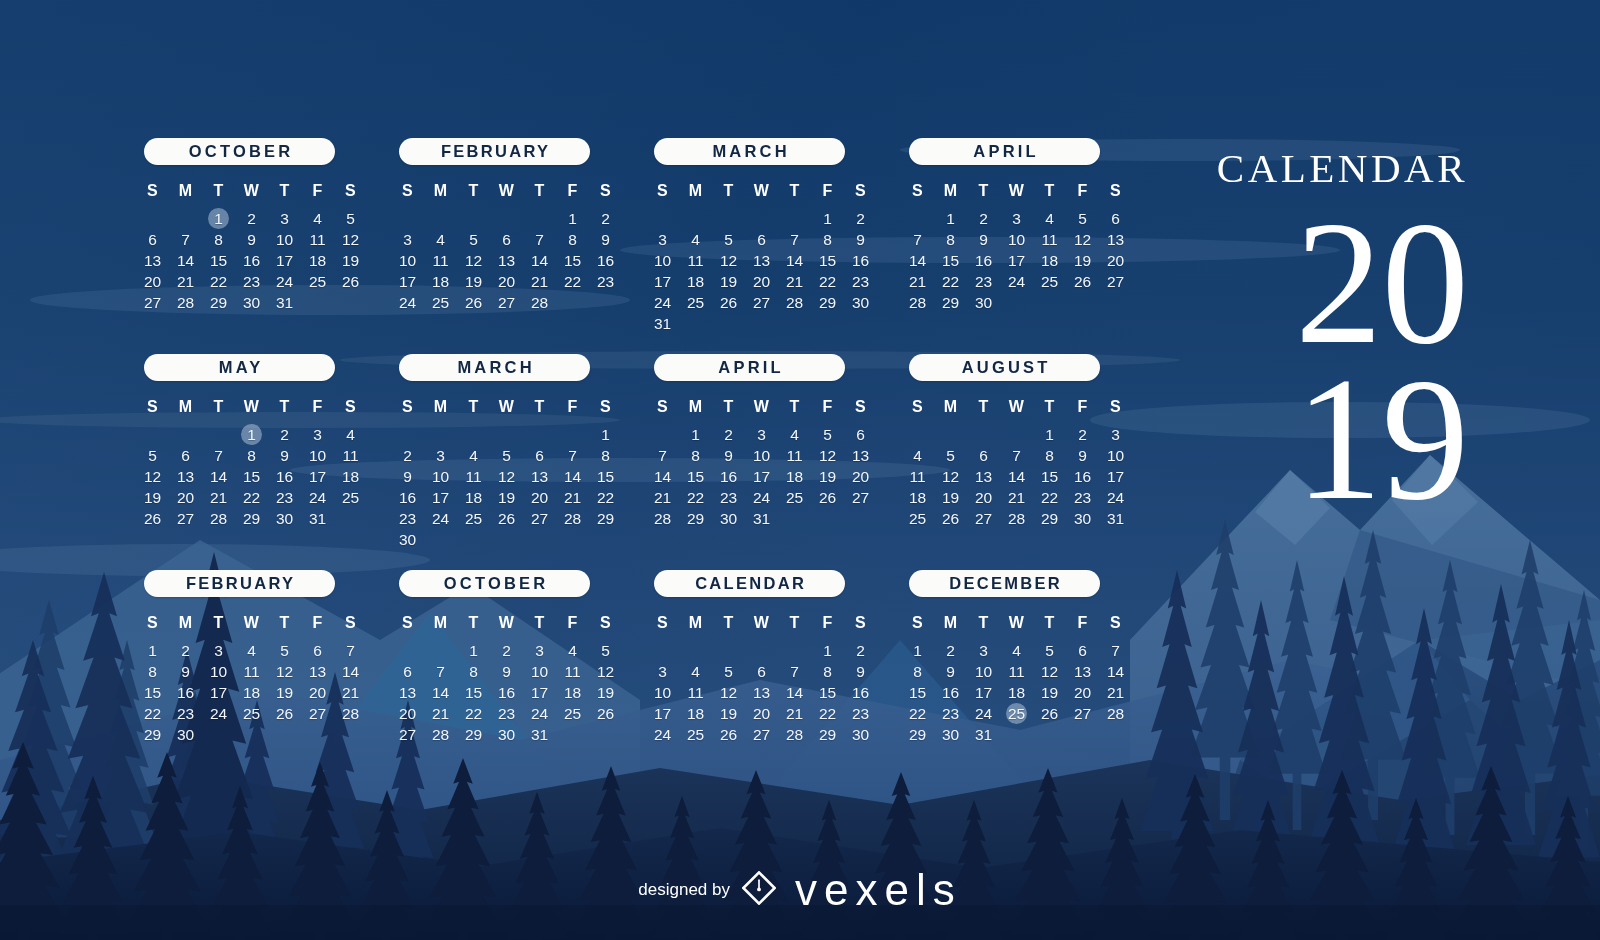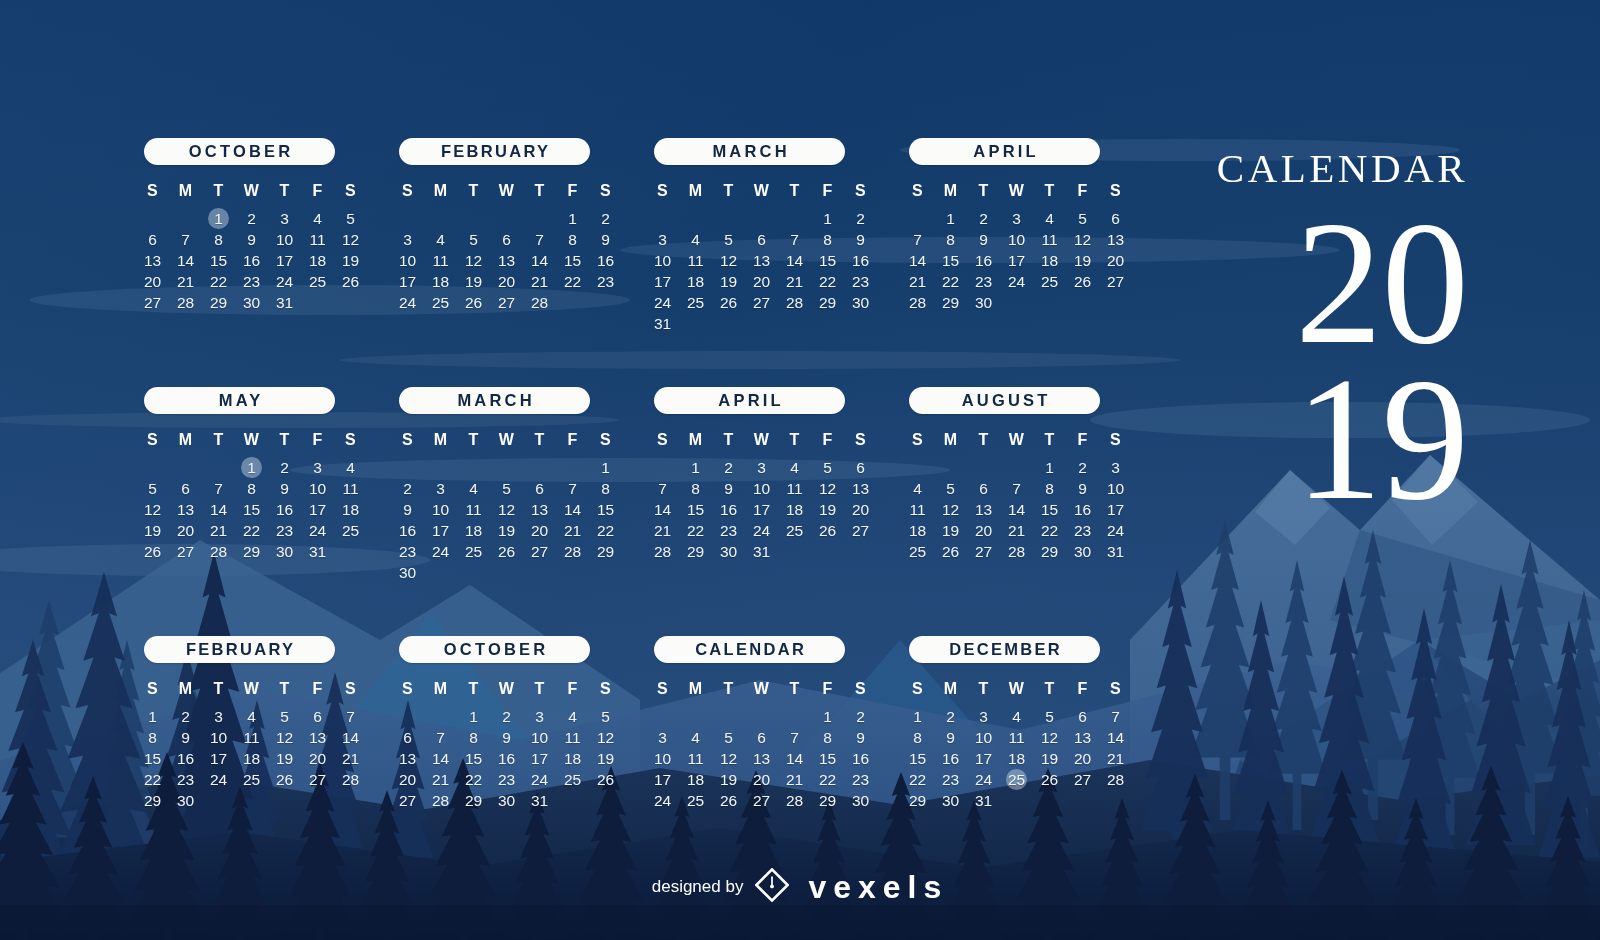--- a/index.html
+++ b/index.html
@@ -15,21 +15,21 @@
 
   
   #overlay { position:absolute; inset:0; z-index:5; }
 
   .grid {
     position:absolute;
     left:130px; top:138px;
     width:1020px;
   }
   .row { display:flex; }
-  .row + .row { margin-top:53px; }
+  .row + .row { margin-top:20px; }
 
   .month {
     width:255px;
     flex:0 0 255px;
   }
 
   .pill {
     height:27px;
     background:#fbfbfa;
     border-radius:14px;
@@ -113,25 +113,24 @@
     left:0; right:0;
     top:868px;
     display:flex;
     align-items:center;
     justify-content:center;
     gap:12px;
     color:#ffffff;
   }
   #footer .dby { font-size:17px; }
   #footer .brand {
-    font-size:32px;
+    font-size:44px;
     letter-spacing:7px;
     line-height:1;
     text-indent:7px;
-    font-weight:bold;
   }
 </style>
 </head>
 <body>
 
 <svg id="scene" viewBox="0 0 1600 940" preserveAspectRatio="none">
   <defs>
     <linearGradient id="sky" x1="0" y1="0" x2="0" y2="1">
       <stop offset="0" stop-color="#083060"></stop>
       <stop offset="0.32" stop-color="#0e3665"></stop>

